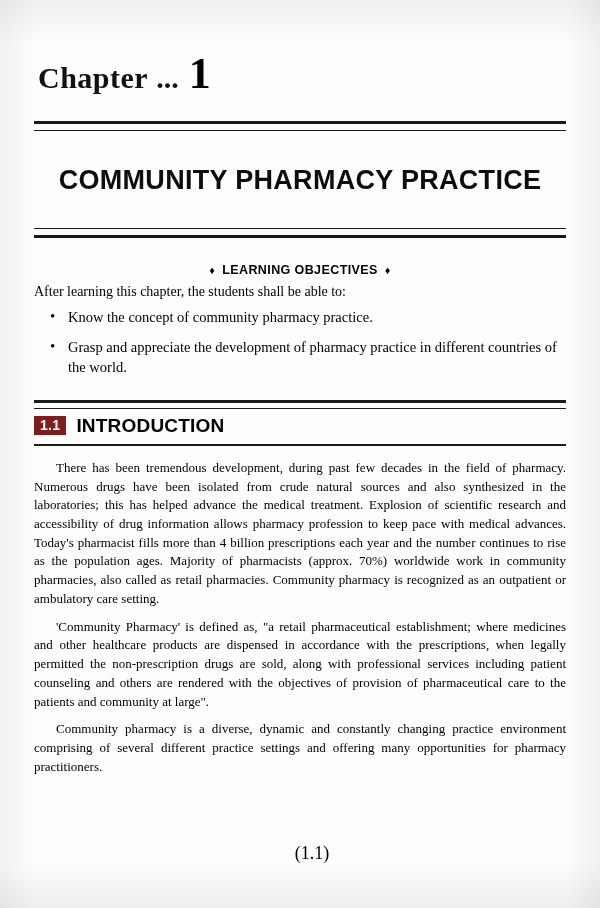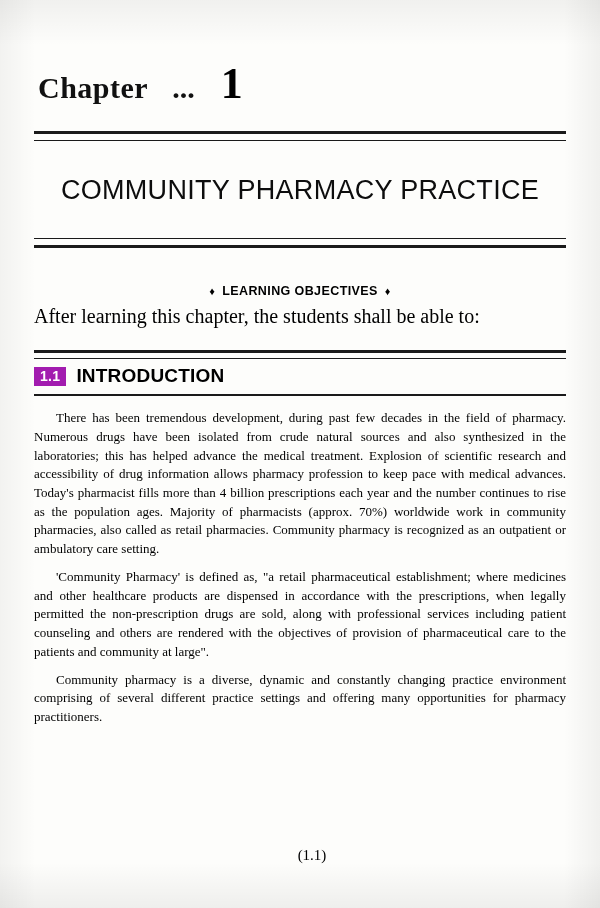--- a/index.html
+++ b/index.html
@@ -35,22 +35,21 @@
   }
   .content {
     position: relative;
     padding: 52px 34px 8px 34px;
   }
 
   
   .chapter-line {
     display: flex;
     align-items: baseline;
-    margin: 12px 0 0 4px;
-    gap: 16px;
+    margin: 2px 0 0 4px;
   }
   .chapter-word {
     font-family: "Liberation Serif", serif;
     font-size: 30px;
     font-weight: 700;
     letter-spacing: 0.5px;
     color: #111;
   }
   .chapter-dots {
     font-family: "Liberation Serif", serif;
@@ -76,46 +75,46 @@
     border-bottom: 1px solid #1a1a1a;
   }
   .rule-double.below {
     margin: 0;
     border-top: 1px solid #1a1a1a;
     border-bottom: 3px solid #1a1a1a;
   }
   .doc-title {
     font-family: "Liberation Sans", sans-serif;
     font-size: 27px;
-    font-weight: 400;
+    font-weight: 700;
     text-align: center;
     letter-spacing: 0.3px;
     padding: 16px 0 14px 0;
     color: #0d0d0d;
   }
 
   
   .objectives {
-    margin-top: 36px;
+    margin-top: 25px;
   }
   .objectives-heading {
     text-align: center;
     font-family: "Liberation Sans", sans-serif;
     font-size: 12.5px;
     font-weight: 700;
     letter-spacing: 0.4px;
     margin-bottom: 7px;
   }
   .objectives-heading .diamond {
     font-size: 11px;
     margin: 0 7px;
   }
   .objectives-intro {
     font-family: "Liberation Serif", serif;
-    font-size: 20px;
+    font-size: 14px;
     margin: 0 0 7px 0;
   }
   ul.objectives-list {
     list-style: none;
     margin: 0;
     padding: 0;
   }
   ul.objectives-list li {
     position: relative;
     padding-left: 34px;
@@ -139,21 +138,21 @@
     height: 5px;
     border-top: 3px solid #1a1a1a;
     border-bottom: 1px solid #1a1a1a;
   }
   .section-head {
     display: flex;
     align-items: center;
     padding: 6px 0 7px 0;
   }
   .section-number {
-    background: #a21caf;
+    background: #7f1d1d;
     color: #fff;
     font-family: "Liberation Sans", sans-serif;
     font-weight: 700;
     font-size: 14px;
     padding: 2px 6px 3px 6px;
     line-height: 1;
     letter-spacing: 0.3px;
   }
   .section-title {
     font-family: "Liberation Sans", sans-serif;
@@ -183,21 +182,21 @@
   }
 
   
   .page-footer {
     position: absolute;
     left: 0;
     right: 0;
     bottom: 44px;
     text-align: center;
     font-family: "Liberation Serif", serif;
-    font-size: 15px;
+    font-size: 18px;
     margin-left: 24px;
   }
 </style>
 </head>
 <body>
 
 <div class="page">
   <div class="content">
 
     <div class="chapter-line">
@@ -209,20 +208,22 @@
     <div class="rule-double"></div>
     <h1 class="doc-title">COMMUNITY PHARMACY PRACTICE</h1>
     <div class="rule-double below"></div>
 
     <div class="objectives">
       <div class="objectives-heading">
         <span class="diamond">♦</span><span>LEARNING OBJECTIVES</span><span class="diamond">♦</span>
       </div>
       <p class="objectives-intro">After learning this chapter, the students shall be able to:</p>
       <ul class="objectives-list">
+        <li>Know the concept of community pharmacy practice.</li>
+        <li>Grasp and appreciate the development of pharmacy practice in different countries of the world.</li>
       </ul>
     </div>
 
     <div class="section-rule-top"></div>
     <div class="section-head">
       <span class="section-number">1.1</span>
       <span class="section-title">INTRODUCTION</span>
     </div>
     <div class="section-rule-bottom"></div>
 

